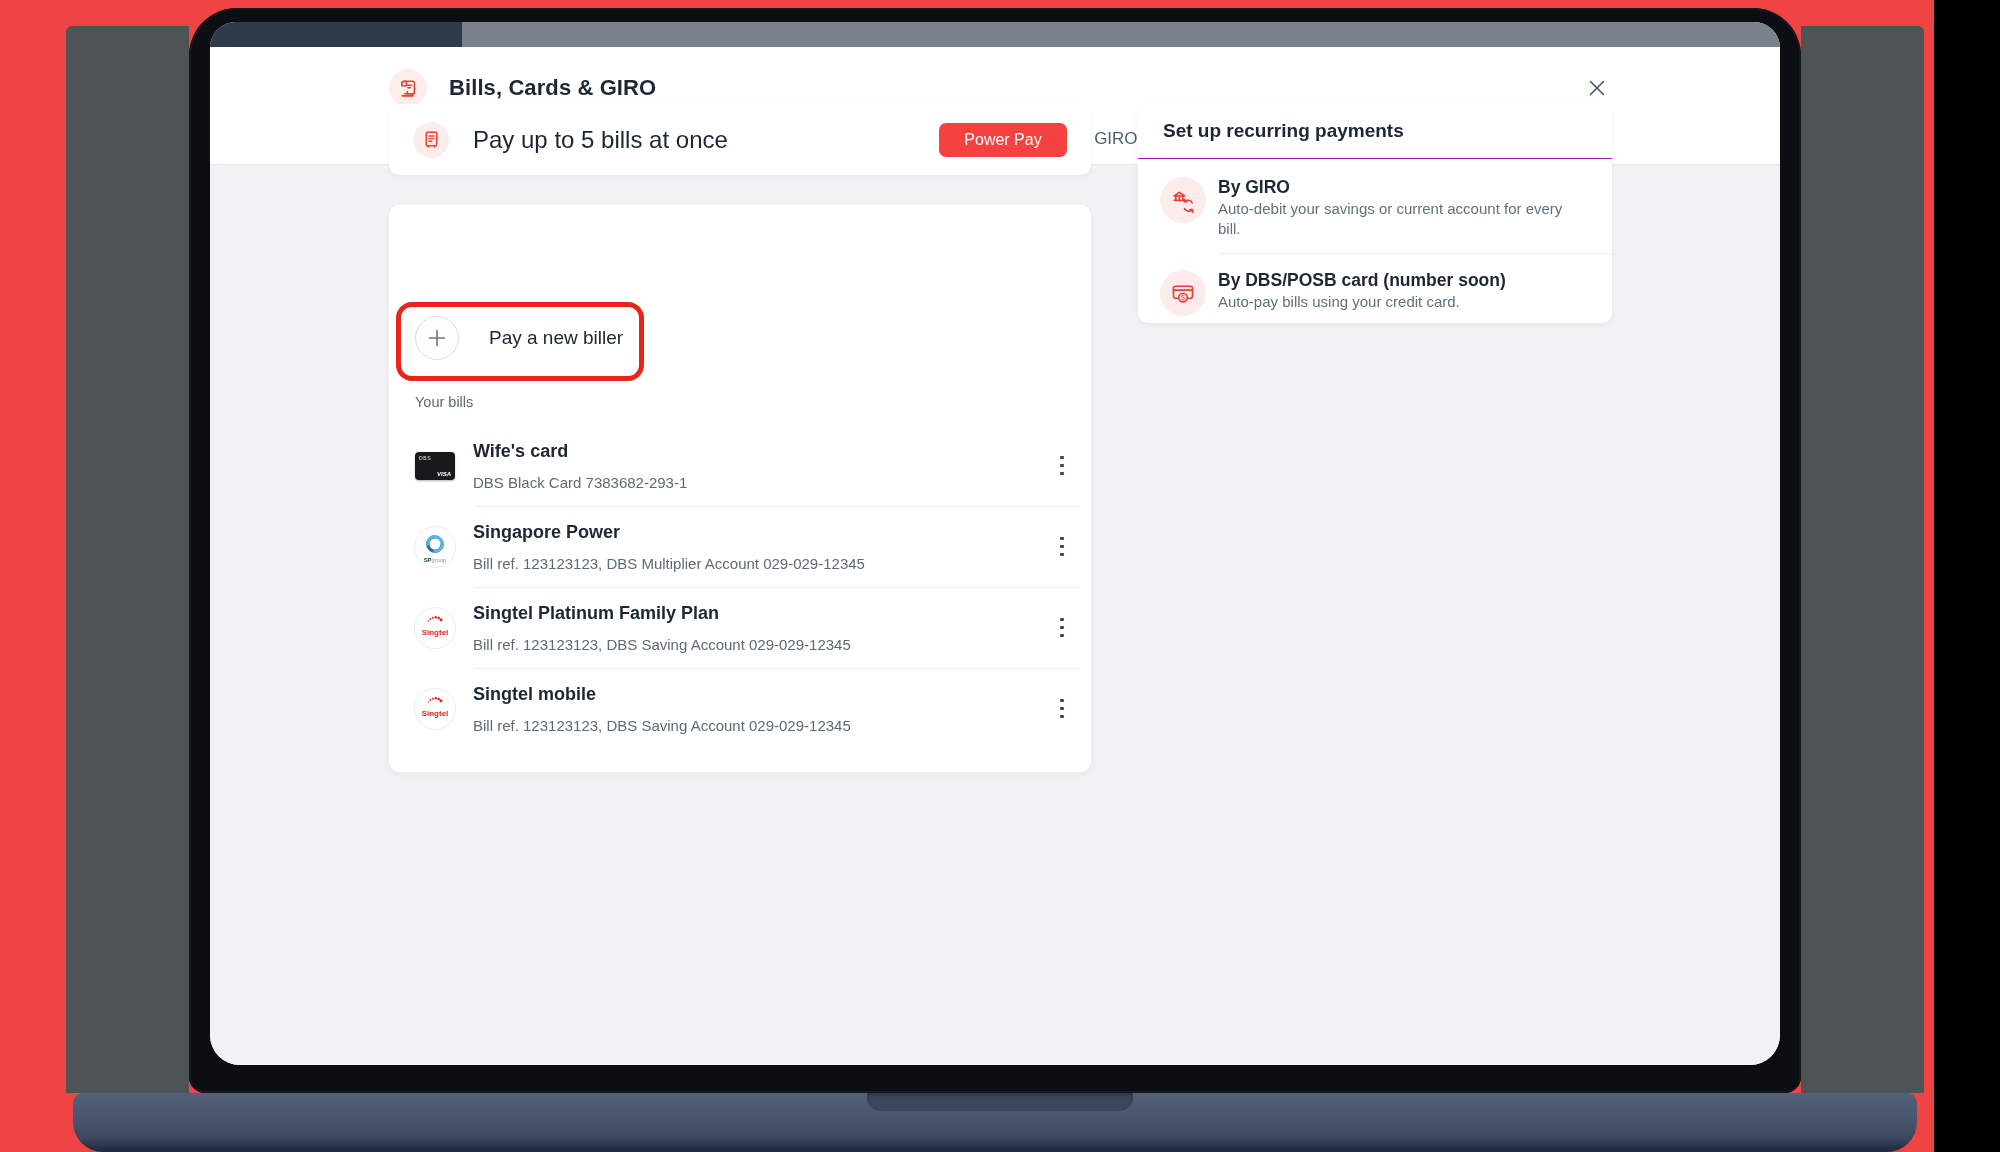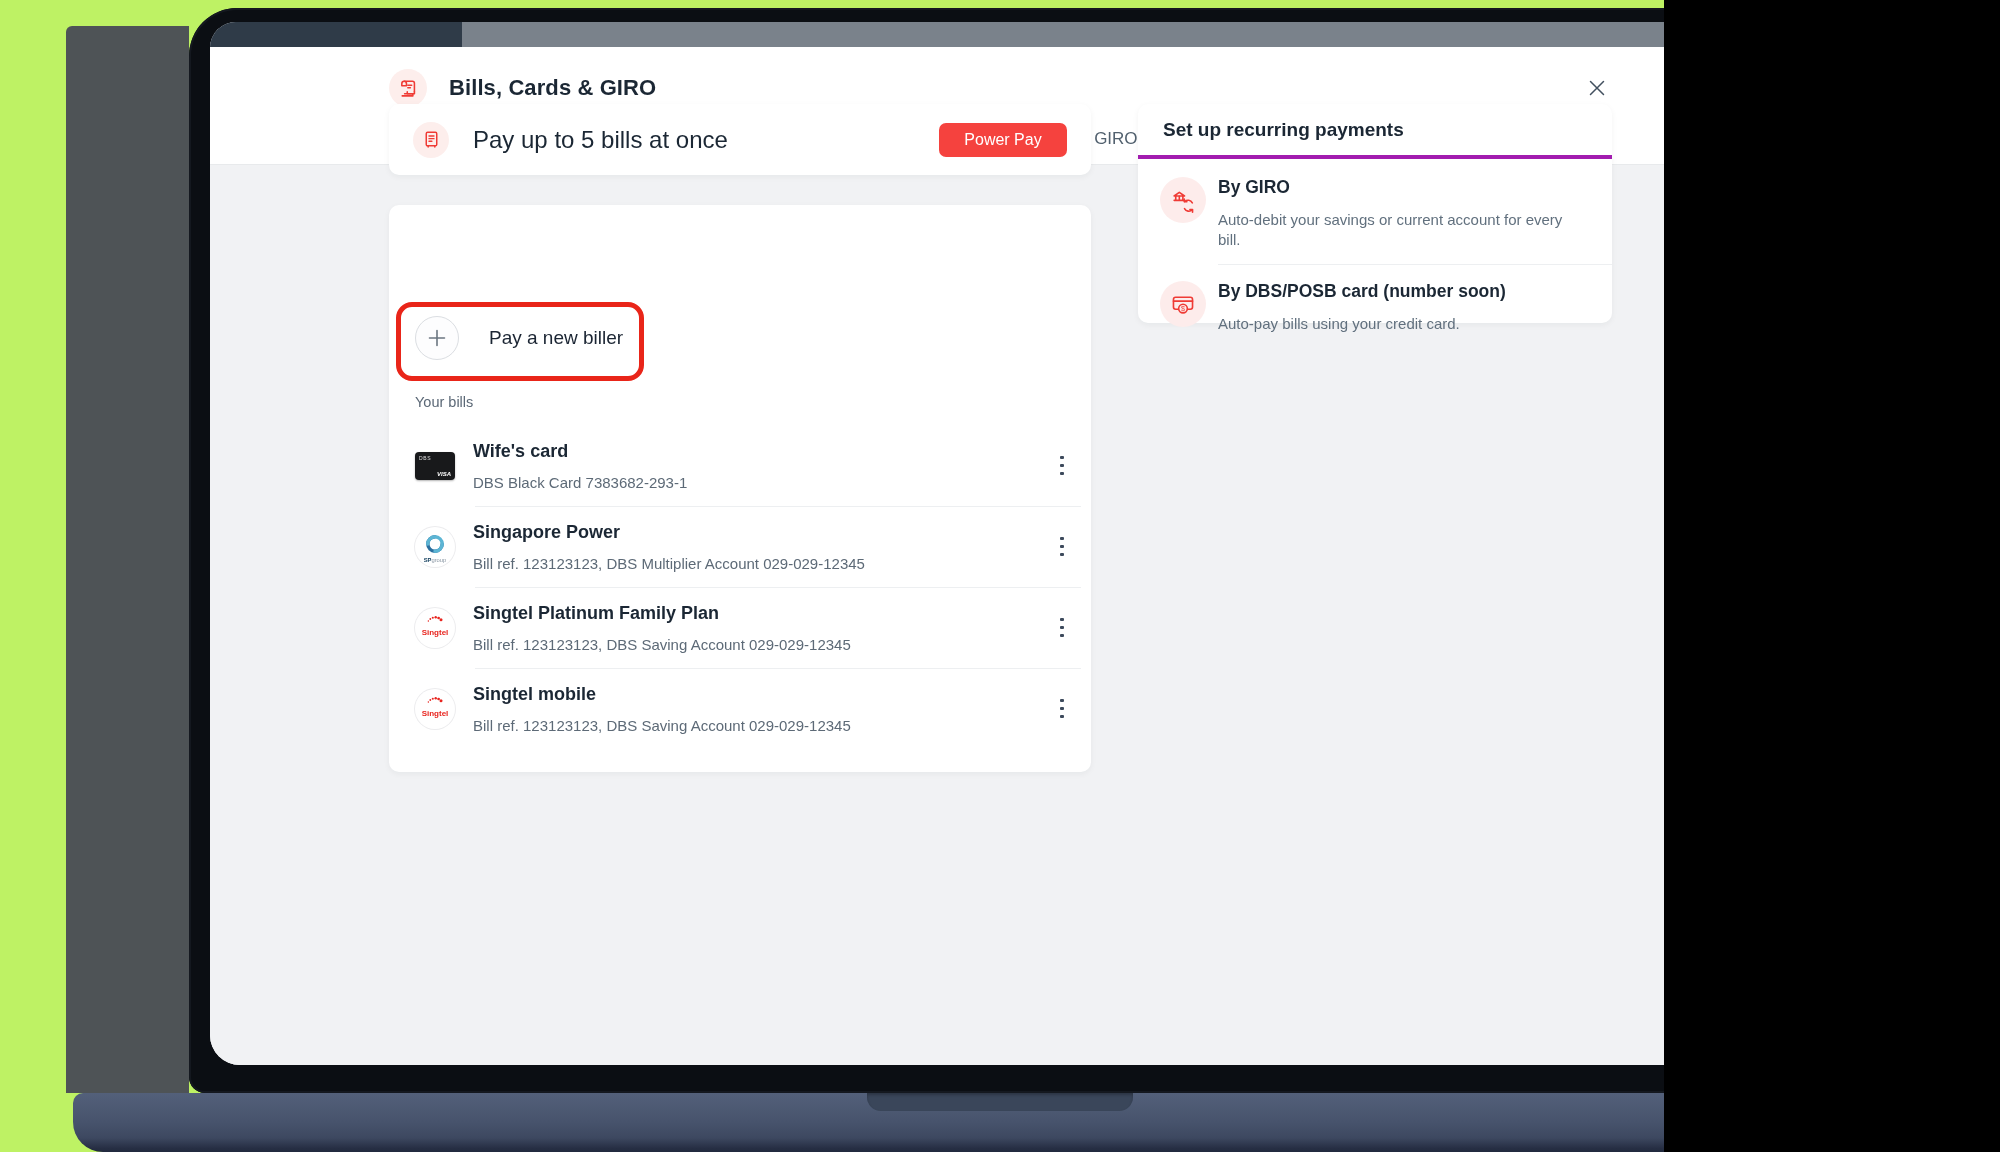--- a/index.html
+++ b/index.html
@@ -1,16 +1,16 @@
 <!DOCTYPE html>
 <html><head>
 <meta charset="utf-8">
 <style>
   html,body{margin:0;padding:0;background:#000;}
-  #stage{position:relative;width:1664px;height:1152px;background:#bef264;overflow:hidden;
+  #stage{position:relative;width:1934px;height:1152px;background:#ef4444;overflow:hidden;
          font-family:"Liberation Sans","DejaVu Sans",sans-serif;-webkit-font-smoothing:antialiased;}
 
   
   .side-band{position:absolute;top:26px;width:123px;height:1067px;background:#4e5356;}
   .side-band.left{left:66px;border-radius:6px 0 0 0;}
   .side-band.right{left:1801px;border-radius:0 6px 0 0;}
   .screen{position:absolute;left:189px;top:8px;width:1612px;height:1085px;background:#0b0e13;
           border-radius:48px 48px 16px 16px;box-shadow:0 0 0 2px #14181f inset;}
   .screen-inner{position:absolute;left:21px;top:14px;width:1570px;height:1043px;background:#fff;
                 border-radius:26px 26px 30px 30px;overflow:hidden;}
@@ -71,27 +71,27 @@
              box-shadow:0 1px 2px rgba(0,0,0,.3);}
   .lc-dbs{position:absolute;left:4px;top:3px;font-size:5px;letter-spacing:.6px;color:#fff;opacity:.85;}
   .lc-visa{position:absolute;right:4px;bottom:3px;font-size:6px;font-weight:bold;font-style:italic;color:#fff;}
   .bill-texts{display:flex;flex-direction:column;gap:12px;min-width:0;}
   .bill-name{font-size:18px;font-weight:bold;color:#1b2734;}
   .bill-detail{font-size:15px;color:#5d6a77;}
   .kebab{margin-left:auto;width:26px;height:34px;display:flex;flex-direction:column;align-items:center;justify-content:center;gap:4.5px;cursor:pointer;background:none;border:none;padding:0;}
   .kebab i{width:3.6px;height:3.6px;border-radius:1px;background:#3d4a5c;display:block;}
 
   
-  .rec-head{position:absolute;left:0;top:0;right:0;height:55px;border-bottom:4px solid #a21caf;display:flex;align-items:center;padding:0 25px;box-sizing:border-box;}
+  .rec-head{position:absolute;left:0;top:0;right:0;height:55px;border-bottom:1px solid #a21caf;display:flex;align-items:center;padding:0 25px;box-sizing:border-box;}
   .rec-title{font-size:19px;font-weight:bold;color:#1b2734;}
   .rec-items{position:absolute;left:0;top:56px;right:0;}
   .rec-item{position:relative;display:flex;align-items:flex-start;padding:17px 25px 15px 22px;cursor:pointer;}
   .rec-item + .rec-item::before{content:"";position:absolute;left:80px;right:0;top:0;height:1px;background:#edeff1;}
   .rec-icon-circle{width:46px;height:46px;border-radius:50%;background:#fdeceb;display:flex;align-items:center;justify-content:center;flex:0 0 auto;margin-right:12px;}
-  .rec-texts{display:flex;flex-direction:column;gap:12px;}
+  .rec-texts{display:flex;flex-direction:column;gap:1px;}
   .rec-item-title{font-size:17.5px;font-weight:bold;color:#1b2734;}
   .rec-item-desc{font-size:15px;line-height:1.3;color:#61707e;max-width:378px;}
 </style>
 </head>
 <body>
 
 <div id="stage">
   <div class="side-band left"></div>
   <div class="side-band right"></div>
 

